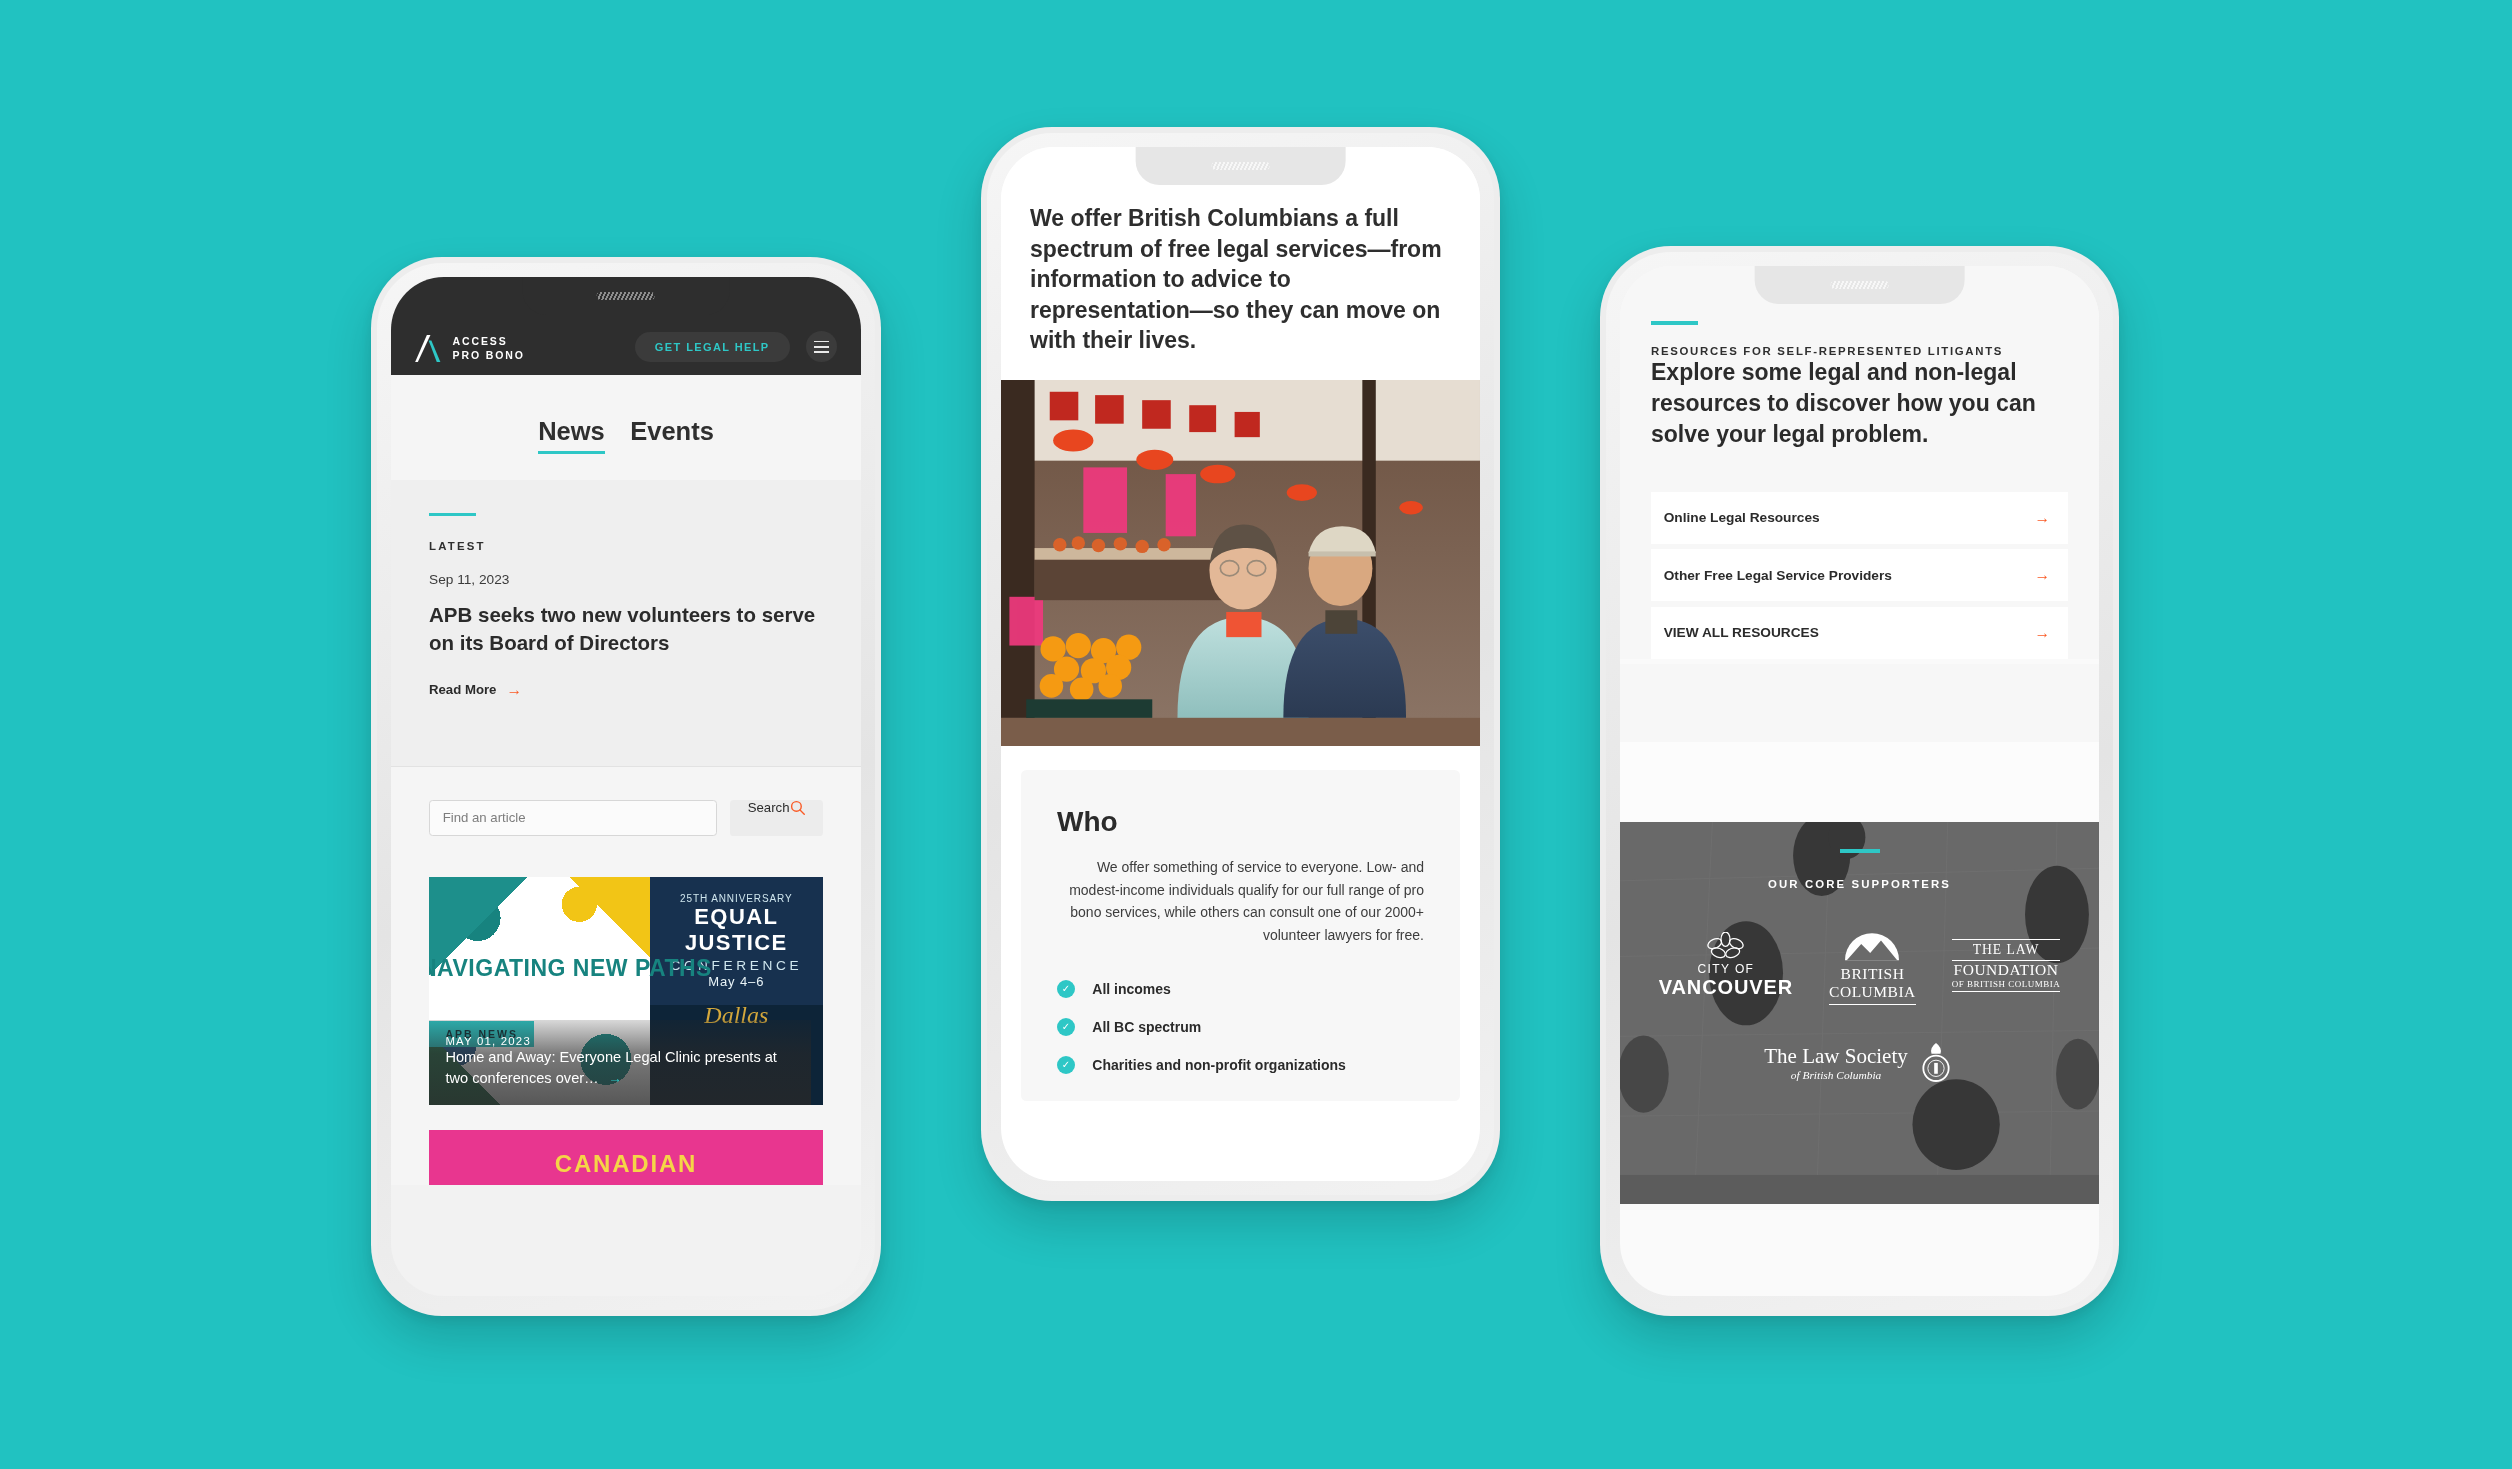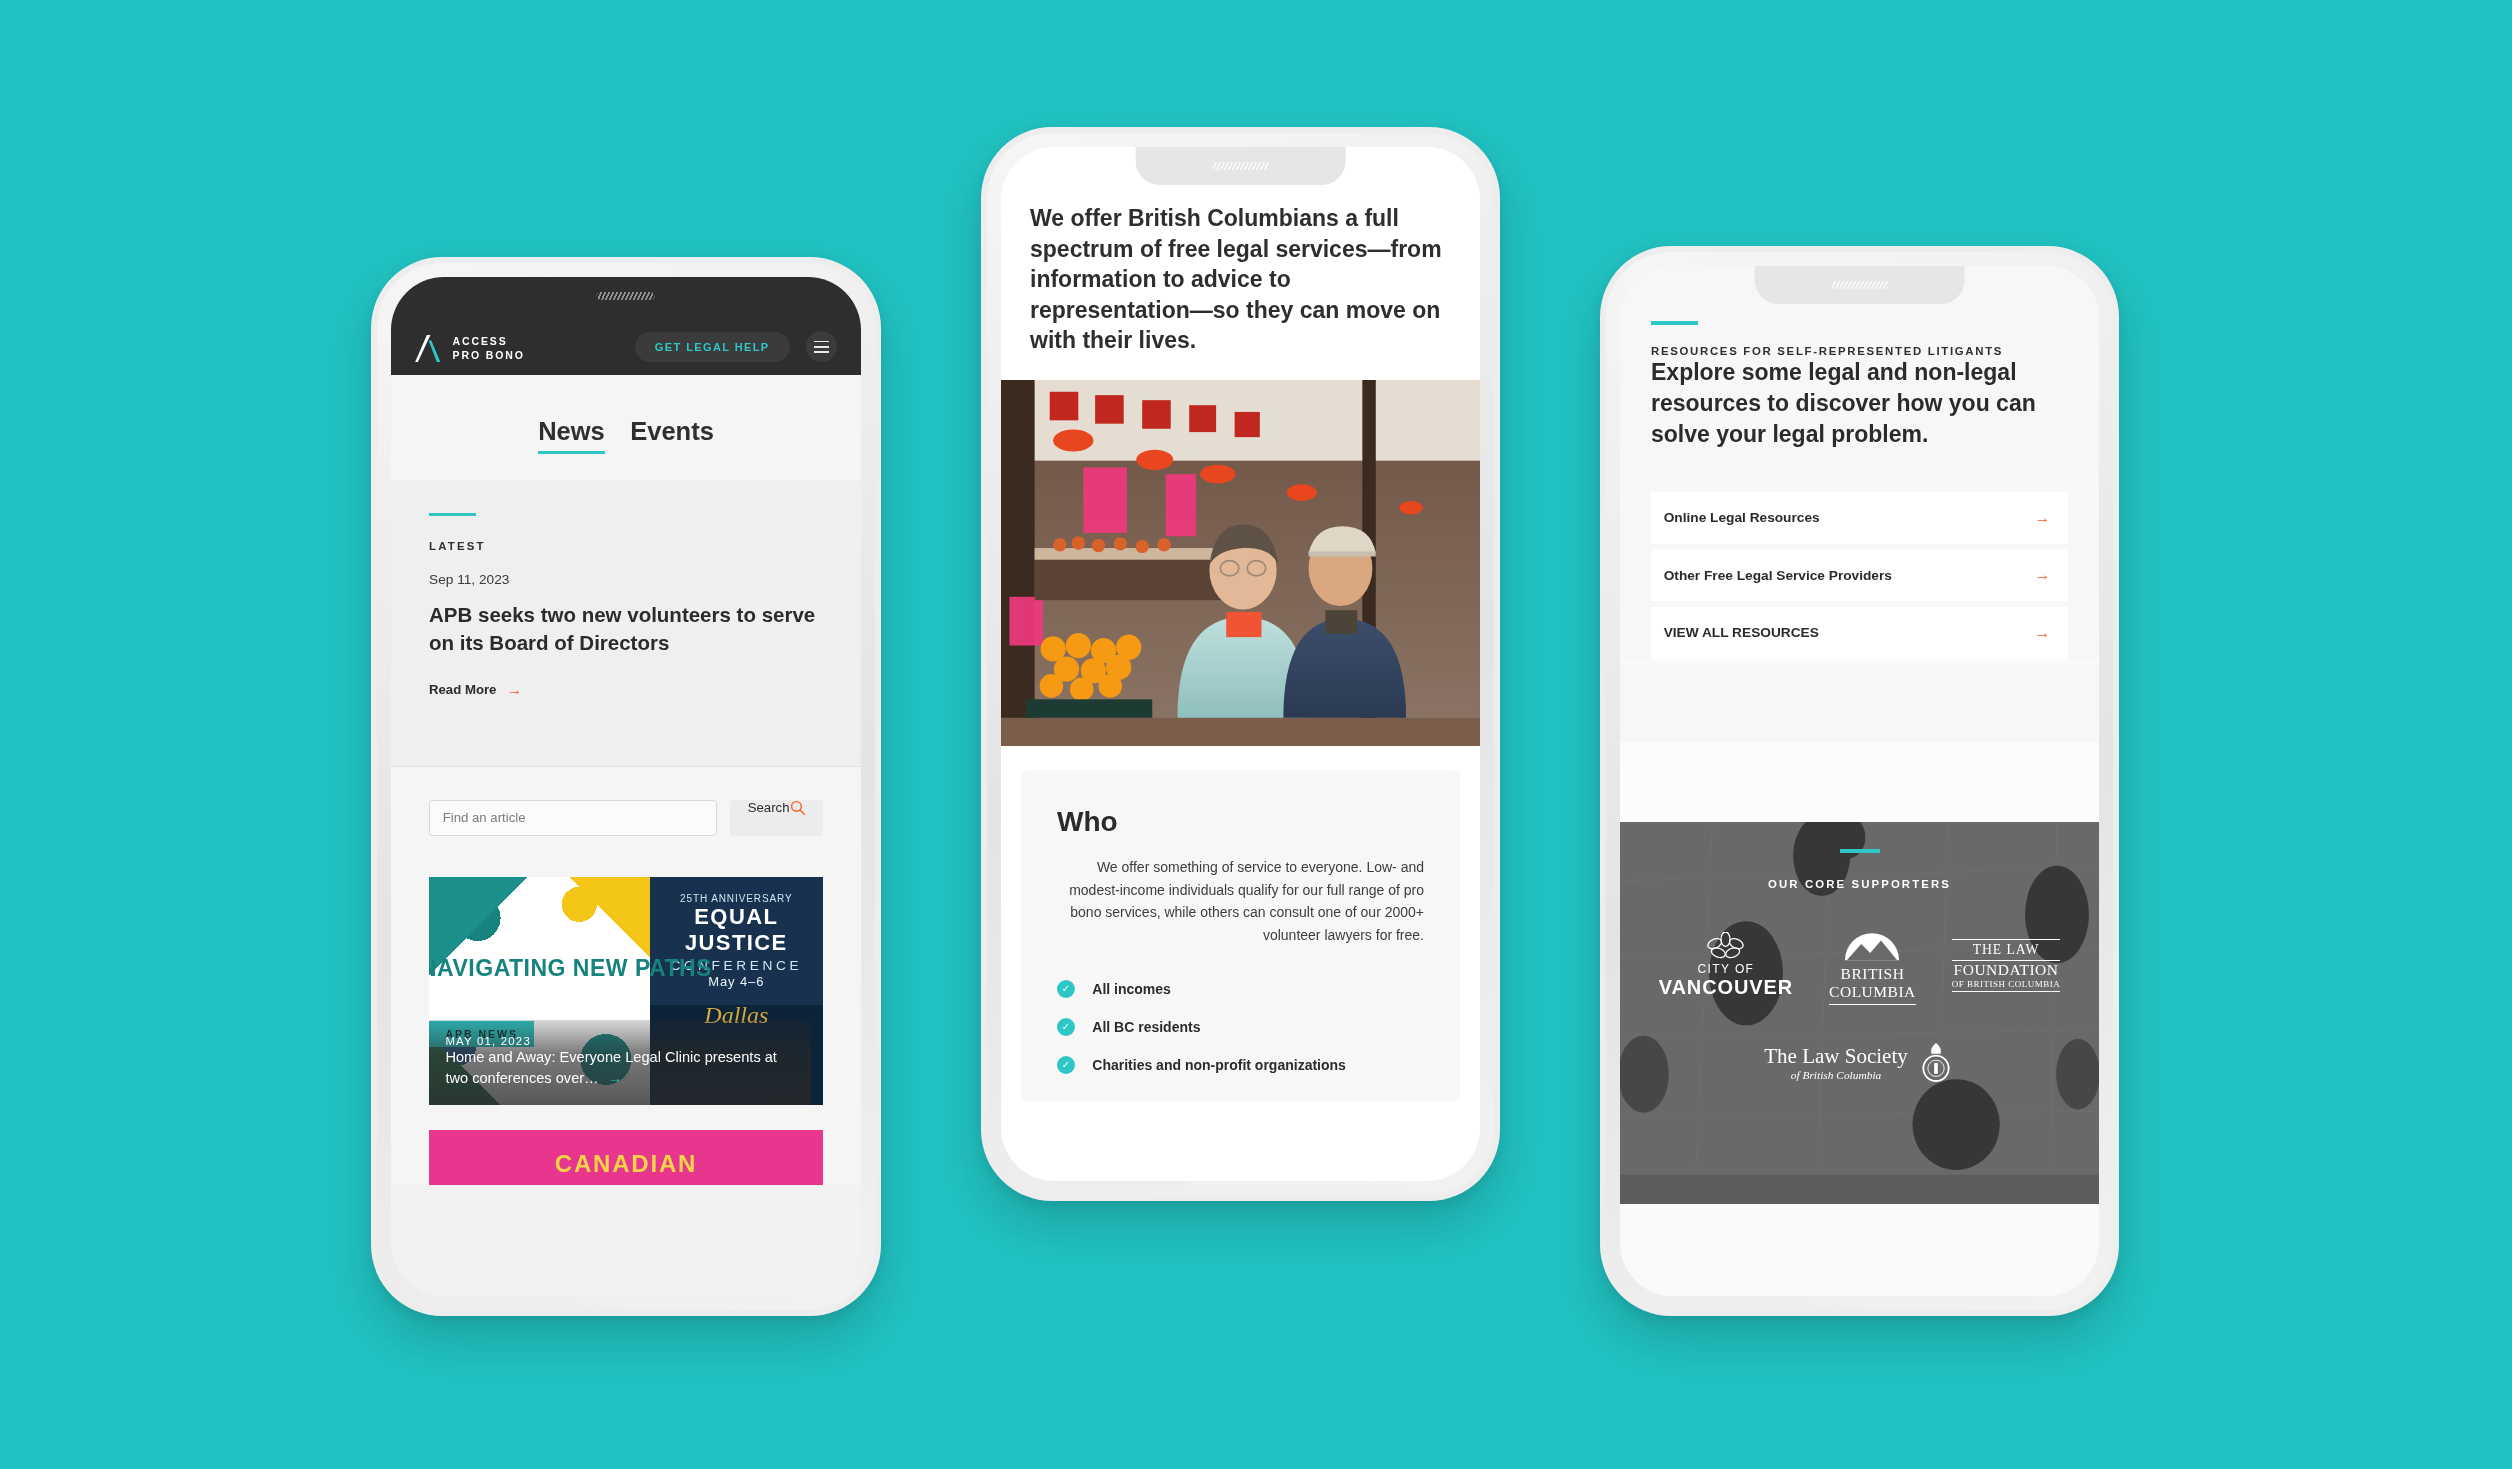--- a/index.html
+++ b/index.html
@@ -523,21 +523,21 @@
       <div class="who-card">
         <div class="who-title">Who</div>
         <div class="who-body">We offer something of service to everyone. Low- and modest-income individuals qualify for our full range of pro bono services, while others can consult one of our 2000+ volunteer lawyers for free.</div>
         <div class="who-list">
           <div class="who-item">
             <div class="tick">✓</div>
             <span class="lbl">All incomes</span>
           </div>
           <div class="who-item">
             <div class="tick">✓</div>
-            <span class="lbl">All BC residents</span>
+            <span class="lbl">All BC spectrum</span>
           </div>
           <div class="who-item">
             <div class="tick">✓</div>
             <span class="lbl">Charities and non-profit organizations</span>
           </div>
         </div>
       </div>
     </div>
   </div>
 </div>

